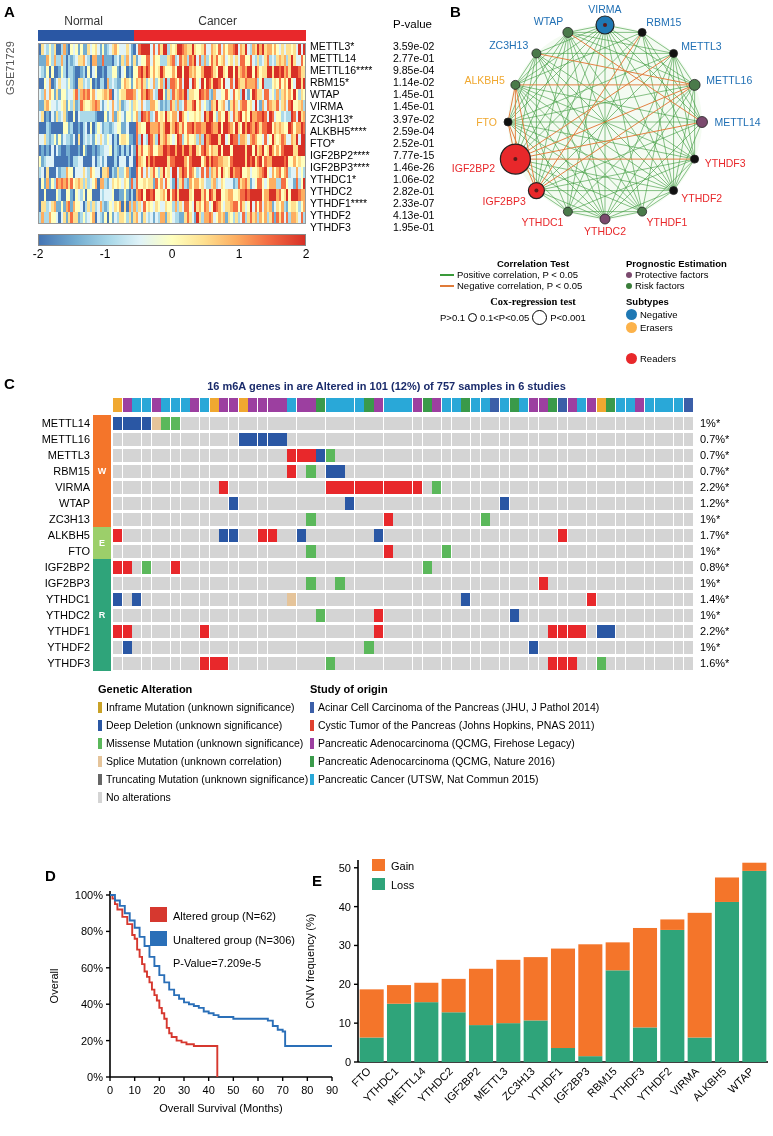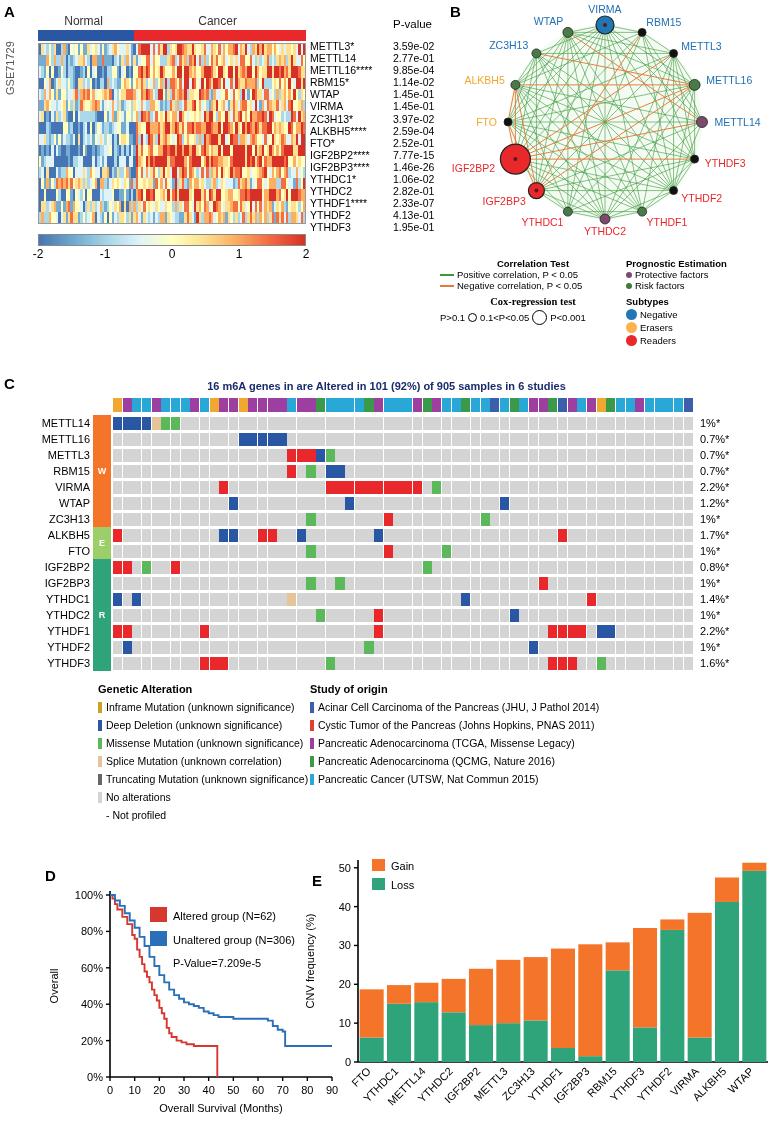--- a/index.html
+++ b/index.html
@@ -2109,33 +2109,33 @@
         <div class="leg-title" style="text-align:left">Subtypes</div>
         <div id="subtype-list">
             <div class="leg-row" style="margin-top: 2px;">
               <span class="leg-sub" style="background: rgb(31, 120, 180);"></span>
               <span>Negative</span>
             </div>
             <div class="leg-row" style="margin-top: 2px;">
               <span class="leg-sub" style="background: rgb(252, 178, 74);"></span>
               <span>Erasers</span>
             </div>
-            <div class="leg-row" style="margin-top: 2px;">
+            <div class="leg-row" style="margin-top: 20px;">
               <span class="leg-sub" style="background: rgb(232, 40, 43);"></span>
               <span>Readers</span>
             </div>
           </div>
       </div>
     </div>
   </div>
 </div>
 
 <div id="panelC">
   <div class="panel-letter" style="left:4px;top:5px;">C</div>
-  <div id="onco-title">16 m6A genes in are Altered in 101 (92%) of 905 samples in 6 studies</div>
+  <div id="onco-title">16 m6A genes in are Altered in 101 (12%) of 757 samples in 6 studies</div>
   <div id="onco-sample-bar">
       <div class="s" style="flex: 1 1 0%; background: rgb(240, 168, 48);"></div>
       <div class="s" style="flex: 1 1 0%; background: rgb(156, 63, 160);"></div>
       <div class="s" style="flex: 1 1 0%; background: rgb(41, 168, 216);"></div>
       <div class="s" style="flex: 1 1 0%; background: rgb(41, 168, 216);"></div>
       <div class="s" style="flex: 1 1 0%; background: rgb(156, 63, 160);"></div>
       <div class="s" style="flex: 1 1 0%; background: rgb(41, 168, 216);"></div>
       <div class="s" style="flex: 1 1 0%; background: rgb(41, 168, 216);"></div>
       <div class="s" style="flex: 1 1 0%; background: rgb(41, 168, 216);"></div>
       <div class="s" style="flex: 1 1 0%; background: rgb(156, 63, 160);"></div>
@@ -3282,40 +3282,36 @@
             <span>Splice Mutation (unknown correlation)</span>
           </div>
           <div class="lg-item">
             <span class="lg-swatch" style="background: rgb(102, 102, 102);"></span>
             <span>Truncating Mutation (unknown significance)</span>
           </div>
           <div class="lg-item">
             <span class="lg-swatch" style="background: rgb(212, 212, 212);"></span>
             <span>No alterations</span>
           </div>
-          <div class="lg-item">
-            <span class="lg-swatch" style="background: transparent;"></span>
-            <span>- Not profiled</span>
-          </div>
         </div>
     </div>
     <div style="width:460px;padding-left:0px;">
       <div class="lg-h">Study of origin</div>
       <div id="study-legend">
           <div class="lg-item">
             <span class="lg-swatch" style="background: rgb(59, 95, 168);"></span>
             <span>Acinar Cell Carcinoma of the Pancreas (JHU, J Pathol 2014)</span>
           </div>
           <div class="lg-item">
             <span class="lg-swatch" style="background: rgb(224, 64, 48);"></span>
             <span>Cystic Tumor of the Pancreas (Johns Hopkins, PNAS 2011)</span>
           </div>
           <div class="lg-item">
             <span class="lg-swatch" style="background: rgb(156, 63, 160);"></span>
-            <span>Pancreatic Adenocarcinoma (TCGA, Missense Legacy)</span>
+            <span>Pancreatic Adenocarcinoma (QCMG, Firehose Legacy)</span>
           </div>
           <div class="lg-item">
             <span class="lg-swatch" style="background: rgb(58, 154, 74);"></span>
             <span>Pancreatic Adenocarcinoma (QCMG, Nature 2016)</span>
           </div>
           <div class="lg-item">
             <span class="lg-swatch" style="background: rgb(41, 168, 216);"></span>
             <span>Pancreatic Cancer (UTSW, Nat Commun 2015)</span>
           </div>
         </div>

